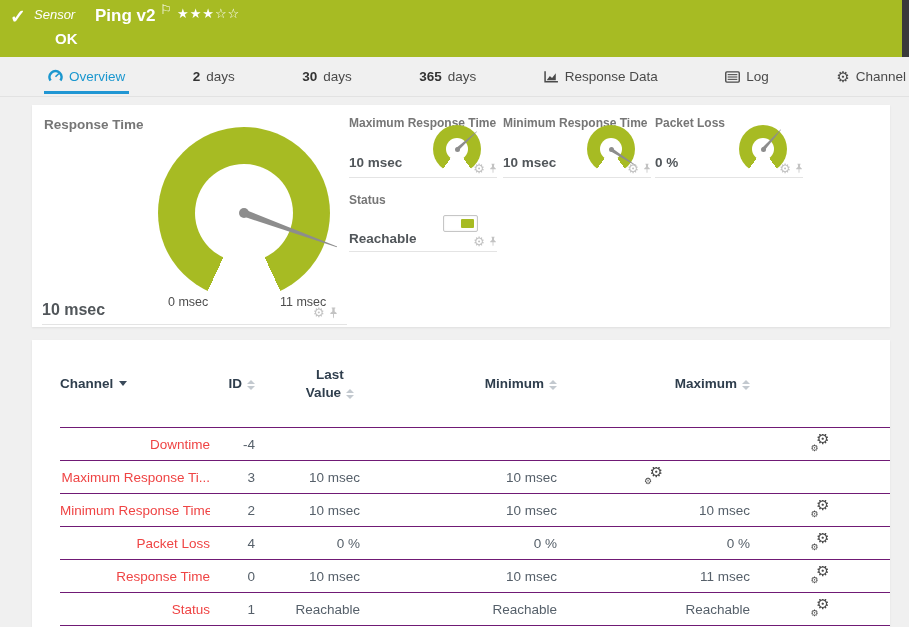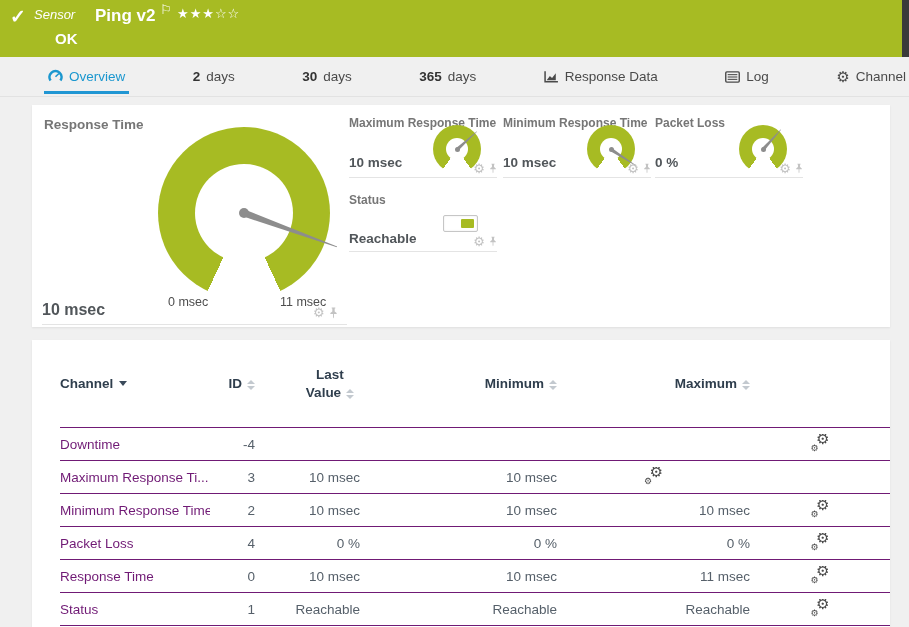--- a/index.html
+++ b/index.html
@@ -74,21 +74,21 @@
 
   
   .tbl { position:absolute; left:28px; top:0; width:830px; }
   .trow { display:grid; grid-template-columns:150px 45px 105px 197px 193px 140px;
           align-items:center; height:33px; border-bottom:1px solid #701a75; font-size:13.5px; }
   .trow-head { height:88px; align-items:center; font-weight:bold; color:#2f3e4d; }
   .cell { white-space:nowrap; overflow:hidden; }
   .c-l { text-align:left; }
   .c-r { text-align:right; }
   .c-c { text-align:center; }
-  .trow .c-ch  { color:#701a75; }
+  .trow .c-ch  { color:#ef4444;text-align:right; }
   .trow .c-val { color:#56606a; }
 
   .caret-down { display:inline-block; width:0; height:0; vertical-align:2px; margin-left:6px;
                 border-left:4px solid transparent; border-right:4px solid transparent; border-top:5px solid #3a4a5a; }
   .sort { display:inline-block; vertical-align:-2px; margin-left:5px; }
   .sort i { display:block; width:0; height:0; border-left:4px solid transparent; border-right:4px solid transparent; }
   .sort .up { border-bottom:4px solid #c3c9cf; margin-bottom:2px; }
   .sort .dn { border-top:4px solid #c3c9cf; }
 
   .lastval-wrap { display:inline-block; width:60px; text-align:center; line-height:1.3; }

